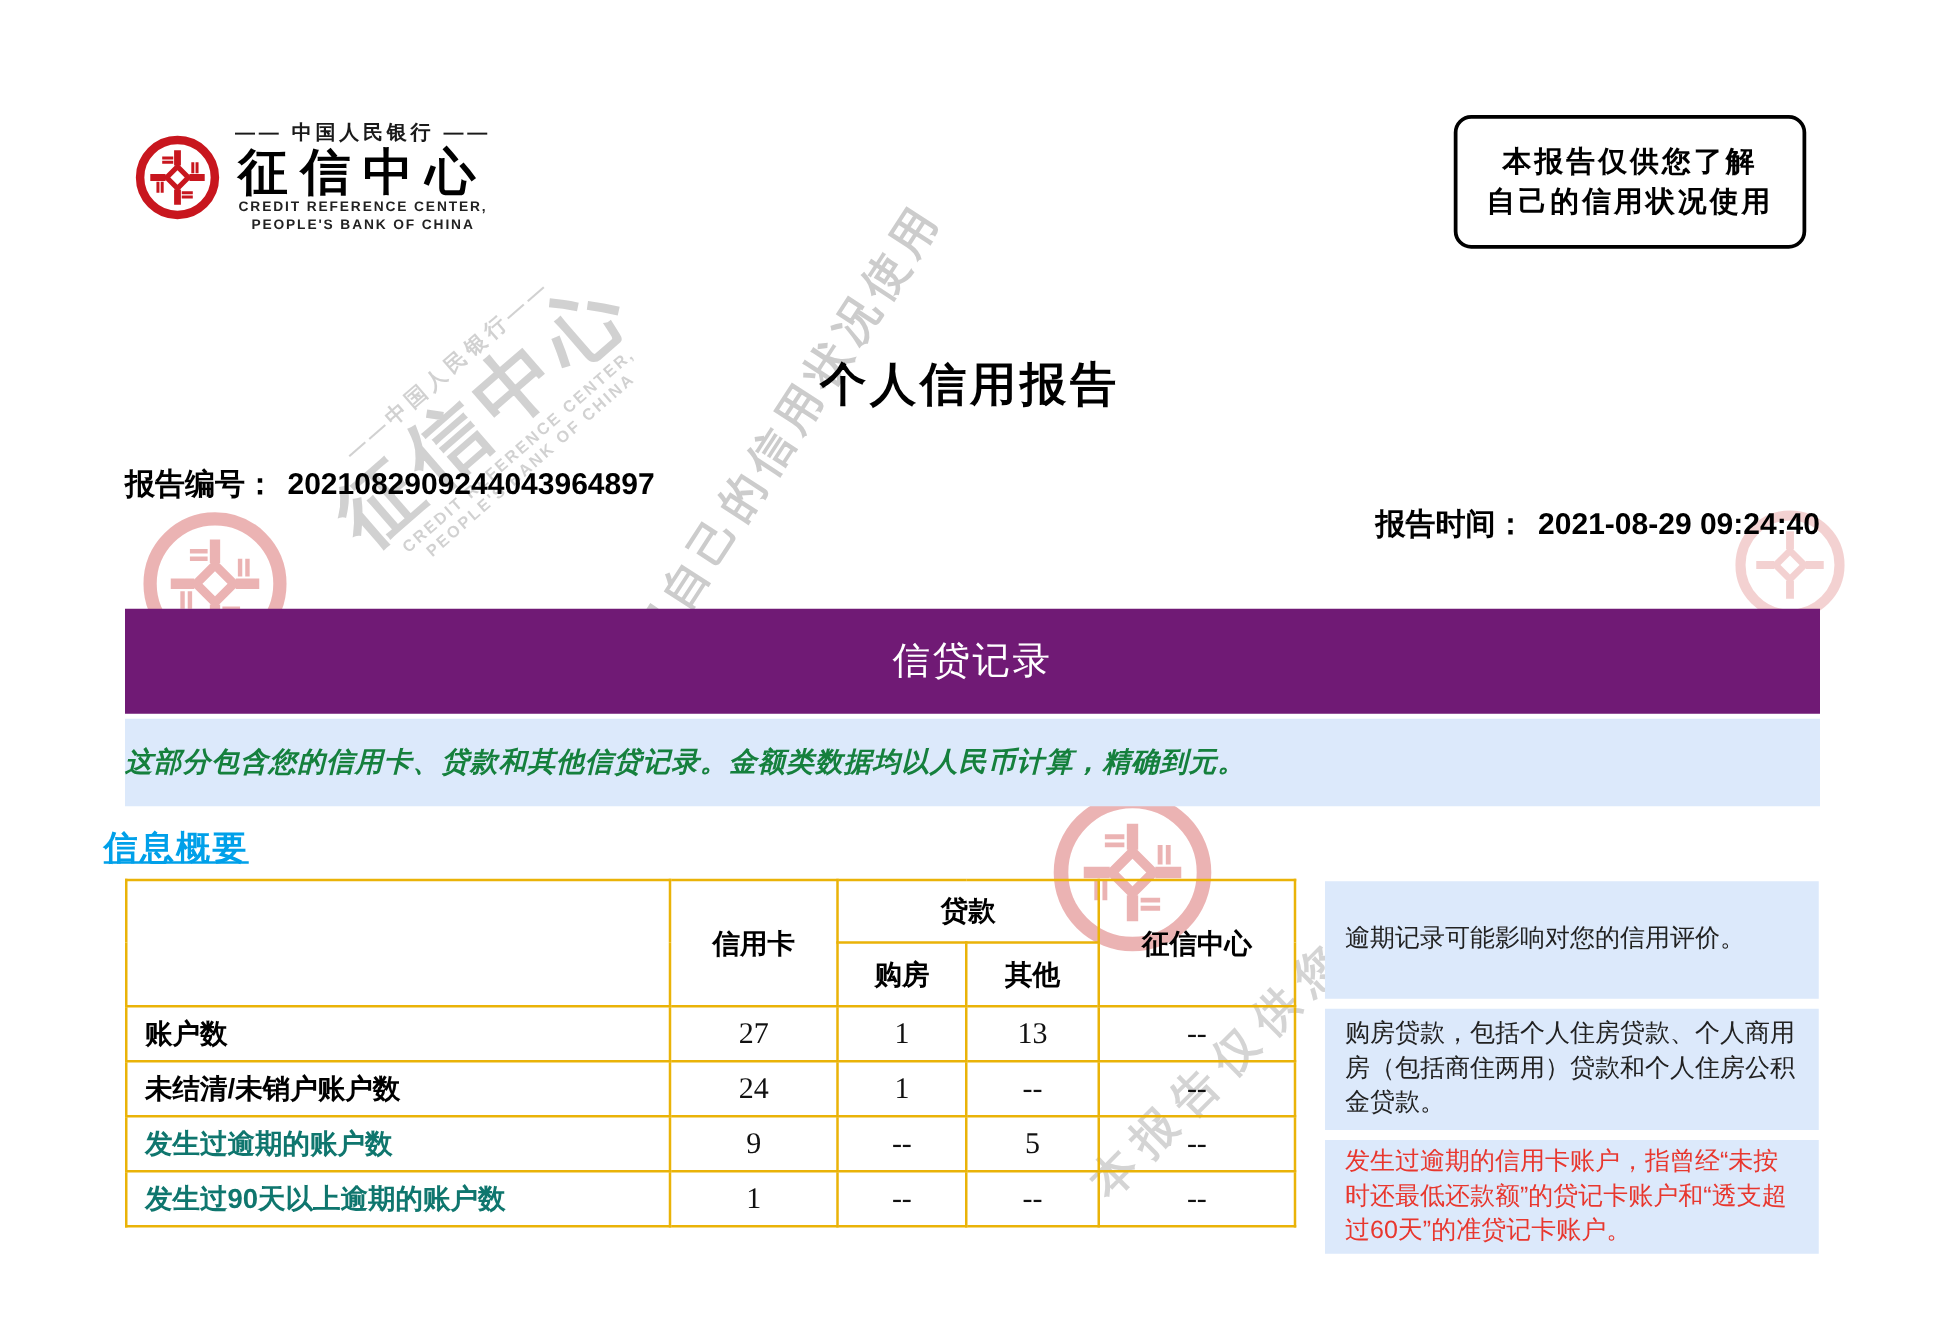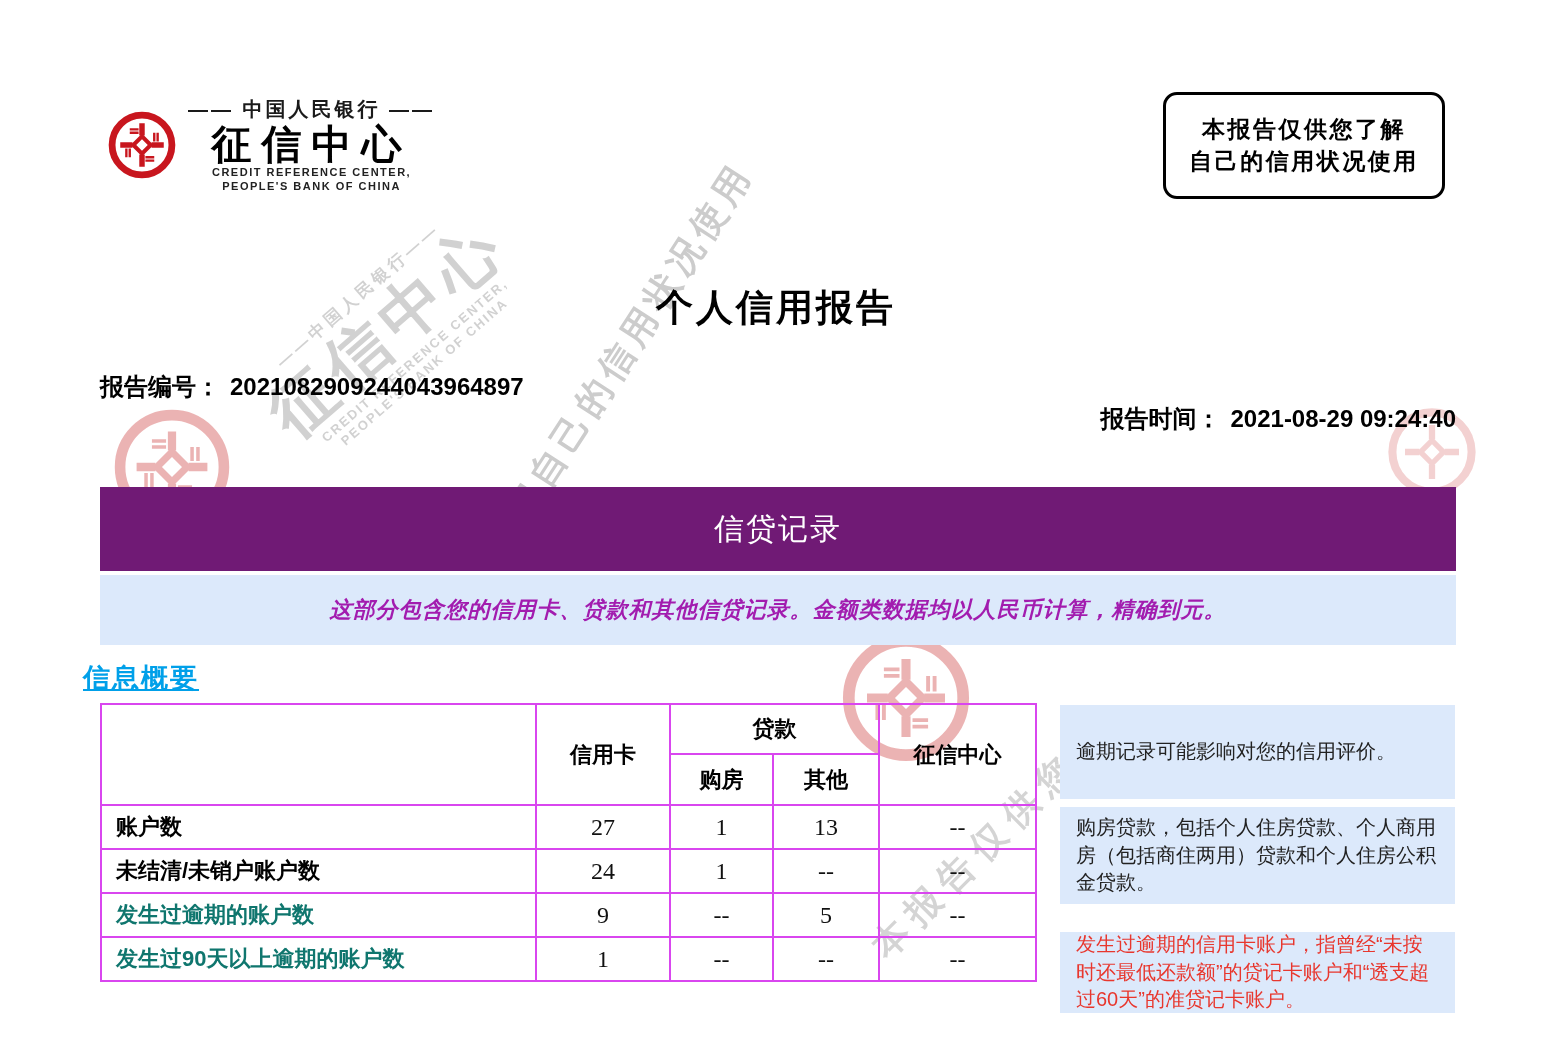--- a/index.html
+++ b/index.html
@@ -21,21 +21,21 @@
   .seal svg{display:block;width:100%;height:100%;}
   .sealA{left:113px;top:408px;width:118px;height:118px;opacity:.5;}
   .sealB{left:841px;top:633px;width:130px;height:130px;opacity:.5;}
   .sealC{left:1387px;top:407px;width:90px;height:90px;opacity:.3;}
 
   
   .logo{position:absolute;left:108px;top:96px;display:flex;align-items:center;}
   .logo-seal{width:68px;height:68px;color:#c8161e;}
   .logo-seal svg{display:block;width:100%;height:100%;}
   .logo-text{margin-left:12px;text-align:center;}
-  .logo-bank{font-size:20px;font-weight:bold;letter-spacing:3px;color:#1a1a1a;}
+  .logo-bank{font-size:16px;font-weight:bold;letter-spacing:3px;color:#1a1a1a;}
   .logo-center{font-size:40px;font-weight:bold;letter-spacing:10px;line-height:1.05;color:#000;}
   .logo-eng{font-size:11px;font-weight:bold;letter-spacing:1.5px;color:#222;line-height:1.3;}
   .notice-box{position:absolute;left:1163px;top:92px;width:252px;border:3px solid #000;
               border-radius:14px;padding:19px 12px;text-align:center;font-size:23px;
               font-weight:bold;letter-spacing:2.5px;line-height:1.38;color:#000;}
 
   
   .report-title{position:absolute;left:0;top:283px;width:100%;text-align:center;
                 font-size:37px;font-weight:bold;letter-spacing:3px;color:#000;}
   .info-row{position:absolute;left:100px;width:1356px;height:32px;font-size:24px;font-weight:bold;color:#000;}
@@ -44,43 +44,43 @@
   .ir-left{position:absolute;left:0;}
   .ir-right{position:absolute;right:0;margin-top:32px;}
   .ir-mid1{position:absolute;left:360px;}
   .ir-mid2{position:absolute;left:835px;}
   .lbl{margin-right:10px;}
 
   
   .banner{position:absolute;left:100px;top:487px;width:1356px;height:84px;background:#701a75;
           color:#fff;font-size:30px;letter-spacing:2px;text-align:center;line-height:84px;}
   .band{position:absolute;left:100px;top:575px;width:1356px;height:70px;background:#dce9fb;
-        color:#a21caf;font-size:22px;font-weight:bold;font-style:italic;text-align:center;
+        color:#15803d;font-size:22px;font-weight:bold;font-style:italic;text-align:left;
         line-height:70px;letter-spacing:1px;}
   .section-head{position:absolute;left:83px;top:660px;font-size:27px;font-weight:bold;
                 color:#00a0e9;letter-spacing:2px;text-decoration:underline;}
 
   
   .tbl-wrap{position:absolute;left:100px;top:703px;}
   table{border-collapse:collapse;table-layout:fixed;background:transparent;}
-  td,th{border:2px solid #d946ef;padding:0;background:transparent;}
+  td,th{border:2px solid #eab308;padding:0;background:transparent;}
   th{font-size:22px;font-weight:bold;color:#000;text-align:center;}
   td.num{font-family:"Liberation Serif",serif;font-size:24px;text-align:center;color:#111;}
   td.rowlbl{font-size:22px;font-weight:bold;text-align:left;padding-left:14px;color:#000;}
   tr.alert td.rowlbl{color:#0f766e;}
   .c0{width:435px;}.c1{width:134px;}.c2{width:103px;}.c3{width:106px;}.c4{width:157px;}
   .hr1{height:50px;}.hr2{height:51px;}.br{height:44px;}
 
   
   .note{position:absolute;left:1060px;width:395px;background:#dce9fb;display:flex;
         align-items:center;box-sizing:border-box;padding:10px 16px;font-size:20px;
         line-height:1.38;color:#222;}
   .note1{top:705px;height:94px;}
   .note2{top:807px;height:97px;}
-  .note3{top:932px;height:81px;color:#e8372e;justify-content:center;}
+  .note3{top:912px;height:91px;color:#e8372e;justify-content:center;}
 </style>
 </head>
 <body>
 
 <div class="page">
 
   <div class="layer wm-layer">
     <div class="wm wm-logo">
       <div class="l1">——中国人民银行——</div>
       <div class="l2">征信中心</div>

